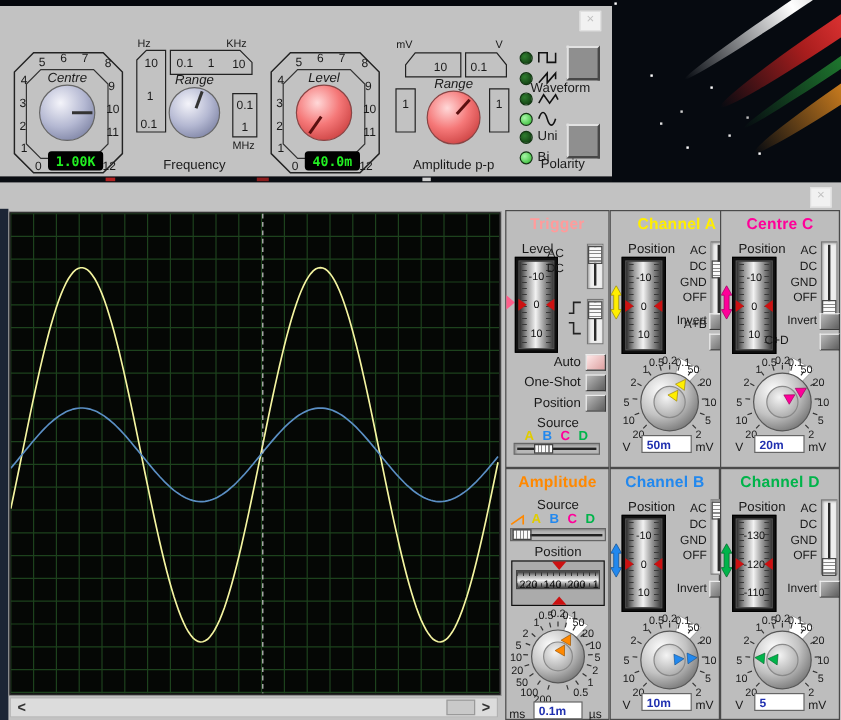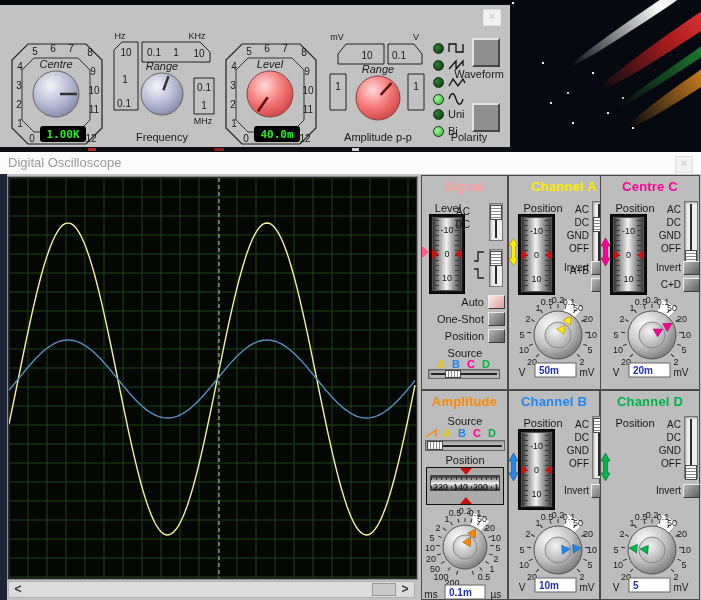--- a/index.html
+++ b/index.html
@@ -221,33 +221,30 @@
   <svg class="abs" style="left:448px;top:53px" width="20" height="13">
       <path d="M1,11 L8,3 L8,11 L15,3 L15,8" stroke="#111" stroke-width="1.3" fill="none"></path>
     </svg>
   <svg class="abs" style="left:448px;top:70px" width="20" height="13">
       <path d="M1,11 L5,4 L10,11 L15,4 L17,8" stroke="#111" stroke-width="1.3" fill="none"></path>
     </svg>
   <svg class="abs" style="left:448px;top:87px" width="20" height="13">
       <path d="M1,7 C3,0 6,0 8,7 C10,14 13,14 15,7" stroke="#111" stroke-width="1.3" fill="none"></path>
     </svg>
   <div class="btn3d" style="left:472px;top:33px;width:24px;height:25px"></div>
-  <div class="lbl" style="left:430px;top:63px;width:74px;text-align:right">Waveform</div>
+  <div class="lbl" style="left:430px;top:63px;width:74px;text-align:center">Waveform</div>
   <div class="led off abs" style="left:433px;top:104px"></div>
   <div class="lbl" style="left:448px;top:103px">Uni</div>
   <div class="led on abs" style="left:433px;top:121px"></div>
   <div class="lbl" style="left:448px;top:120px">Bi</div>
   <div class="btn3d" style="left:472px;top:98px;width:24px;height:25px"></div>
   <div class="lbl" style="left:436px;top:126px;width:66px;text-align:center">Polarity</div>
 </div>
 
 <div class="window" id="scope-window" style="left:0;top:152px;width:701px;height:448px">
-  <div class="titlebar">
-    <span>Digital Oscilloscope</span>
-  </div>
   <div class="close-btn" style="right:8px;top:4px">×</div>
 
   <div class="abs" style="left:0;top:22px;width:7px;height:426px;background:#1c2535"></div>
 
   <div id="scope-display" style="left:8px;top:25px;width:407px;height:400px">
     <svg id="scope-svg" width="407" height="400">
         <line x1="0" y1="0" x2="0" y2="400" stroke="#1d421d" stroke-width="1"></line>
         <line x1="19" y1="0" x2="19" y2="400" stroke="#1d421d" stroke-width="1"></line>
         <line x1="38" y1="0" x2="38" y2="400" stroke="#1d421d" stroke-width="1"></line>
         <line x1="57" y1="0" x2="57" y2="400" stroke="#1d421d" stroke-width="1"></line>
@@ -297,21 +294,21 @@
       </svg>
   </div>
 
   <div class="sb-track" style="left:8px;top:429px;width:407px;height:17px">
     <div class="sb-arrow" style="left:2px">&lt;</div>
     <div class="sb-thumb" style="left:363px;width:24px"></div>
     <div class="sb-arrow" style="right:2px">&gt;</div>
   </div>
 
   <div class="section" style="left:421px;top:23px;width:87px;height:215px">
-    <div class="sec-title" style="color:#ff9c9c">Signal</div>
+    <div class="sec-title" style="color:#ff9c9c">Trigger</div>
     <div class="lbl" style="left:4px;top:26px;width:44px;text-align:center">Level</div>
     <div class="abs" style="left:0px;top:70px;width:0;height:0;border-top:6px solid transparent;border-bottom:6px solid transparent;border-left:7px solid #ff5e8a"></div>
     <div class="tape" style="left:7px;top:38px;width:36px;height:80px">
       <div class="tape-face">
         <div class="tick-col" style="left:2px"></div>
         <div class="tick-col" style="right:2px"></div>
         <div class="tape-num" style="top:7px">-10</div>
         <div class="tape-num" style="top:31px">0</div>
         <div class="tape-num" style="top:55px">10</div>
         <div class="red-arr-l" style="top:31px"></div>
@@ -440,21 +437,21 @@
     </div>
     <div class="cpl" style="top:28px">AC</div>
     <div class="cpl" style="top:41px">DC</div>
     <div class="cpl" style="top:54px">GND</div>
     <div class="cpl" style="top:67px">OFF</div>
     <div class="vswitch" style="left:83px;top:25px;width:14px;height:63px">
       <div class="switch-handle" style="top:48px"></div>
     </div>
     <div class="lbl sm" style="left:36px;top:86px;width:44px;text-align:right">Invert</div>
     <div class="small-btn" style="left:82px;top:85px"></div>
-    <div class="lbl sm" style="left:36px;top:103px;width:44px;text-align:right">C+D</div>
+    <div class="lbl sm" style="left:36px;top:103px;width:44px;text-align:left">C+D</div>
     <div class="small-btn" style="left:82px;top:102px"></div>
     <svg class="abs" style="left:3px;top:119px" width="89" height="88">
       <polygon points="48,40 56,3 74,13" fill="#ffffff" stroke="#999" stroke-width="0.7"></polygon>
       <g stroke="#333">
         <line y1="-27" y2="-31" transform="translate(48,40) rotate(-135)"></line>
           <line y1="-27" y2="-31" transform="translate(48,40) rotate(-110)"></line>
         <line y1="-27" y2="-31" transform="translate(48,40) rotate(-85)"></line>
           <line y1="-27" y2="-31" transform="translate(48,40) rotate(-60)"></line>
         <line y1="-27" y2="-31" transform="translate(48,40) rotate(-35)"></line>
           <line y1="-27" y2="-31" transform="translate(48,40) rotate(-15)"></line>
@@ -646,20 +643,31 @@
       <text class="kunit" x="77" y="81">mV</text>
     </svg>
   </div>
 
   <div class="section" style="left:600px;top:238px;width:100px;height:210px">
     <div class="sec-title" style="color:#00b44a">Channel D</div>
     <div class="lbl" style="left:6px;top:26px;width:56px;text-align:center">Position</div>
     <svg class="abs" style="left:0px;top:62px" width="9" height="28">
         <path d="M4.5,0 L9,8 H6.6 V20 H9 L4.5,28 L0,20 H2.4 V8 H0 Z" fill="#00b44a" stroke="#00662a" stroke-width="0.6"></path>
       </svg>
+    <div class="tape" style="left:9px;top:38px;width:37px;height:81px">
+      <div class="tape-face">
+        <div class="tick-col" style="left:2px"></div>
+        <div class="tick-col" style="right:2px"></div>
+        <div class="tape-num" style="top:8px">-130</div>
+        <div class="tape-num" style="top:32px">-120</div>
+        <div class="tape-num" style="top:56px">-110</div>
+        <div class="red-arr-l" style="top:32px"></div>
+        <div class="red-arr-r" style="top:32px"></div>
+      </div>
+    </div>
     <div class="cpl" style="top:28px">AC</div>
     <div class="cpl" style="top:41px">DC</div>
     <div class="cpl" style="top:54px">GND</div>
     <div class="cpl" style="top:67px">OFF</div>
     <div class="vswitch" style="left:83px;top:25px;width:14px;height:63px">
       <div class="switch-handle" style="top:48px"></div>
     </div>
     <div class="lbl sm" style="left:36px;top:94px;width:44px;text-align:right">Invert</div>
     <div class="small-btn" style="left:82px;top:93px"></div>
     <svg class="abs" style="left:3px;top:119px" width="89" height="88">

